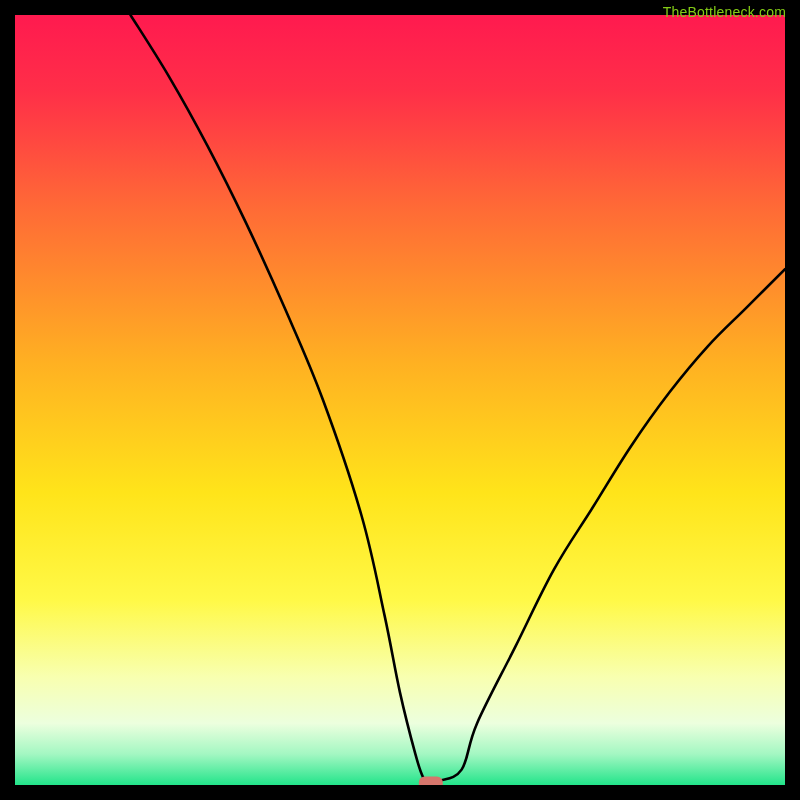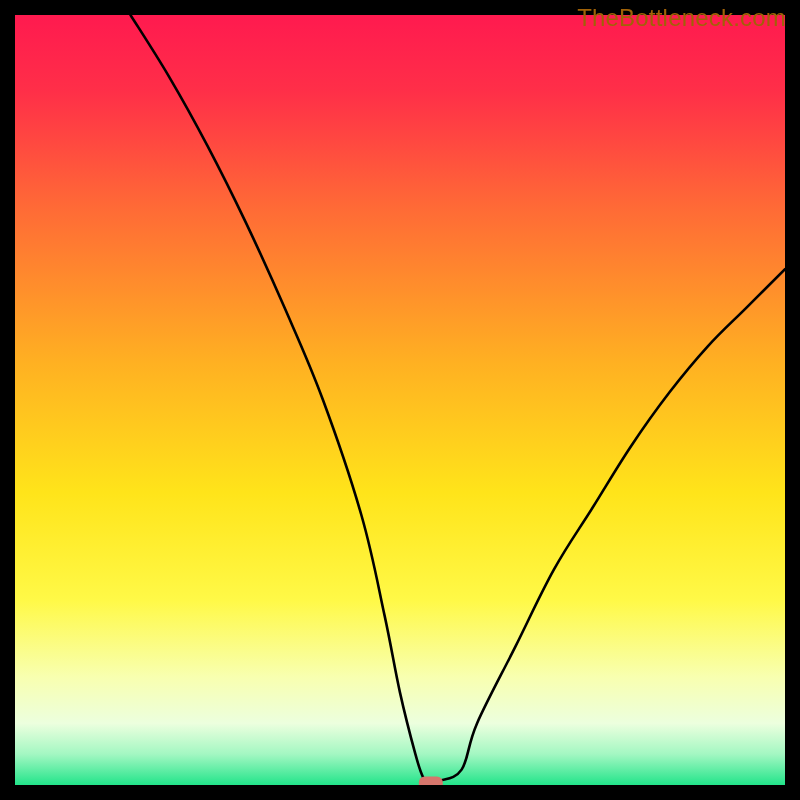--- a/index.html
+++ b/index.html
@@ -29,22 +29,22 @@
   }
   .main-black {
     position: absolute;
     left: 0; top: 0; right: 0; bottom: 0;
     background: #000;
   }
   .watermark {
     position: absolute;
     top: 4px;
     right: 14px;
-    color: #a16207;
-    font-size: 24px;
+    color: #84cc16;
+    font-size: 14px;
     font-weight: 500;
     letter-spacing: 0.2px;
     font-family: Arial, Helvetica, sans-serif;
   }
 </style>
 </head>
 <body>
 
 <div class="stage">
   <div class="main-black"></div>

